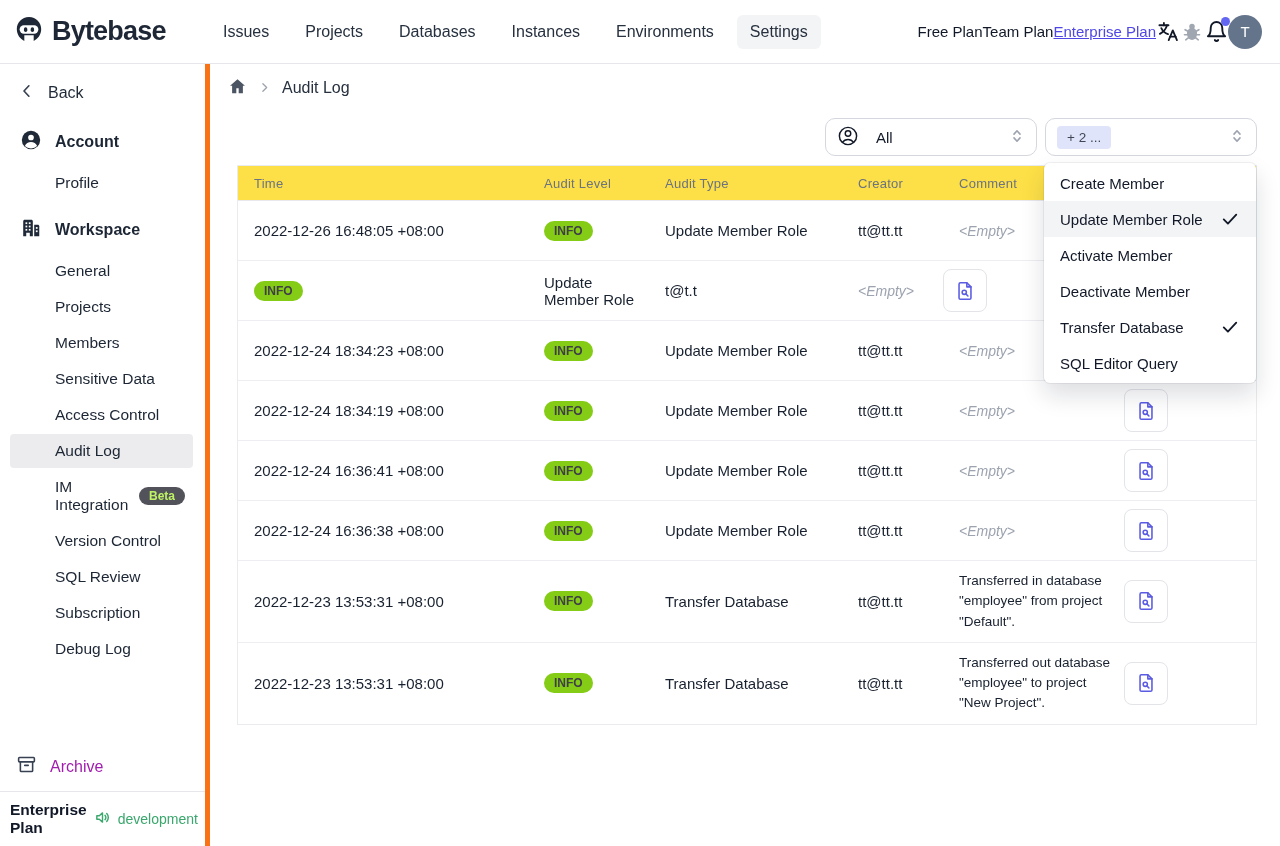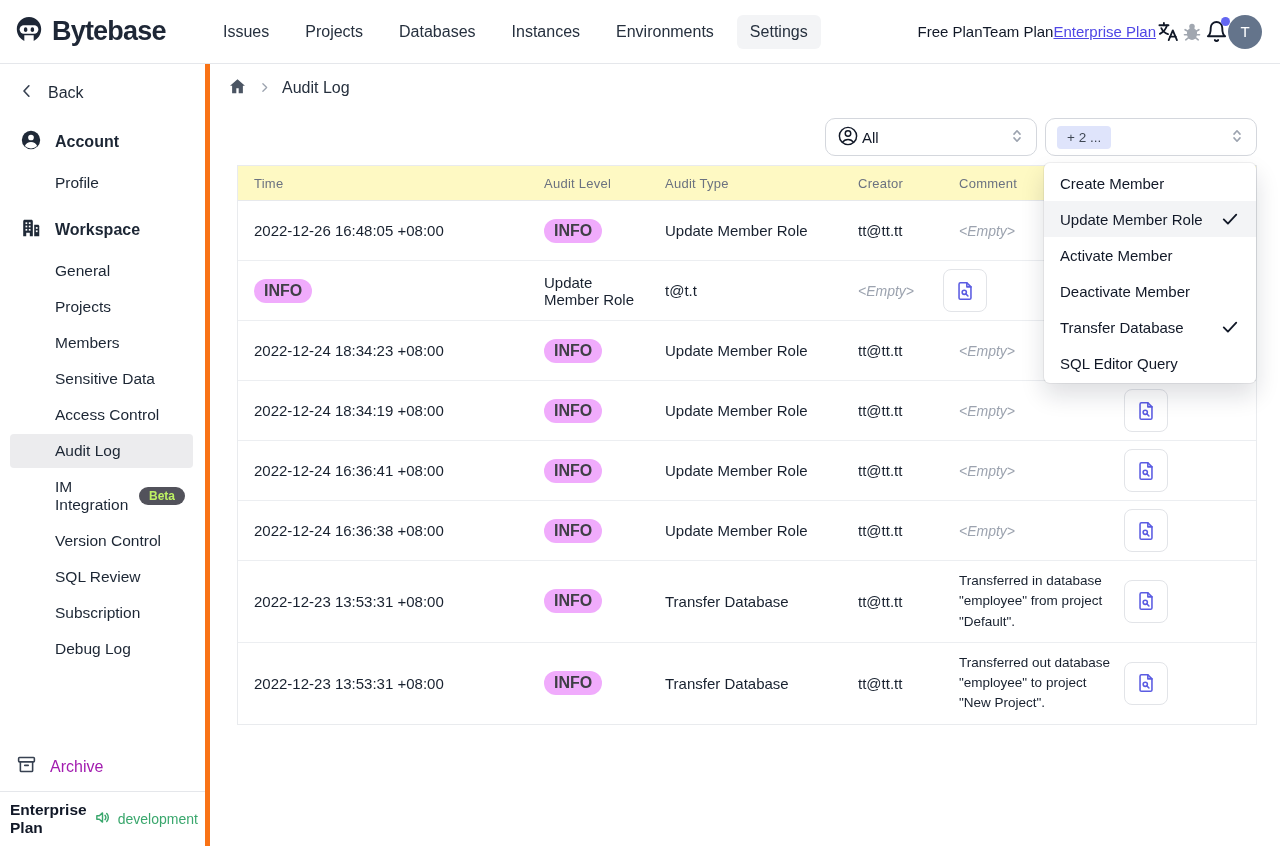--- a/index.html
+++ b/index.html
@@ -54,48 +54,48 @@
 
   
   .breadcrumb { display:flex; align-items:center; gap:11px; height:26px; margin-top:2px; }
   .crumb-label { font-size:16px; color:#26303e; }
 
   
   .filter-row { margin-top:17px; display:flex; justify-content:flex-end; gap:8px; height:38px; }
   .select { width:212px; height:38px; border:1px solid #d4d7dd; border-radius:10px;
             background:#fff; display:flex; align-items:center; padding:0 10px 0 11px;
             cursor:pointer; position:relative; }
-  .select-label { font-size:15px; color:#111827; margin-left:3px; }
+  .select-label { font-size:15px; color:#111827; margin-left:17px; }
   .select-spacer { flex:1; }
   .type-tag { background:#dfe4fb; color:#3f4754; font-size:13.5px; padding:4px 10px;
               border-radius:4px; }
 
   
   .menu { position:absolute; top:44px; right:0; width:212px; background:#fff; z-index:40;
           border-radius:6px; padding:2px 0;
           box-shadow:0 0 0 1px rgba(17,24,39,.06), 0 12px 24px rgba(17,24,39,.14); }
   .menu-item { height:36px; display:flex; align-items:center; justify-content:space-between;
                padding:0 16px; font-size:15px; color:#111827; cursor:pointer; }
   .menu-item.highlighted { background:#f3f4f6; }
   .menu-check { width:20px; height:20px; }
 
   
   .table { margin-top:9px; margin-left:9px; width:1020px;
            border:1px solid #e9ebee; background:#fff; }
   .tr { display:grid; grid-template-columns:290px 121px 193px 101px 181px 1fr;
         align-items:center; border-bottom:1px solid #eceef1; }
   .tr:last-child { border-bottom:none; }
-  .thead { height:35px; background:#fef9c3; border-bottom:1px solid #e7e9ec; }
+  .thead { height:35px; background:#fde047; border-bottom:1px solid #e7e9ec; }
   .th { font-size:13px; font-weight:500; color:#6b7280; letter-spacing:.02em;
         padding-left:16px; }
   .row { min-height:56px; padding:8px 0; }
   .row.tall { min-height:79px; padding:10px 0; }
   .td { padding-left:16px; }
   .td-time { font-size:15px; color:#18212f; white-space:nowrap; }
-  .level-pill { display:inline-block; background:#f0abfc; color:#3f3f46; font-size:16px;
+  .level-pill { display:inline-block; background:#84cc16; color:#3f3f46; font-size:12px;
                 font-weight:600; padding:3px 10px; border-radius:9999px; }
   .td-type, .td-creator { font-size:15px; color:#18212f; }
   .comment-empty { font-size:14px; font-style:italic; color:#9ca3af; }
   .comment-text { font-size:13.5px; color:#18212f; line-height:1.5; padding-right:6px; }
   .td-action { padding-left:0; }
   .doc-btn { width:44px; height:43px; border:1px solid #e2e4e8; border-radius:8px;
              background:#fff; display:flex; align-items:center; justify-content:center;
              cursor:pointer; }
 </style>
 </head>

